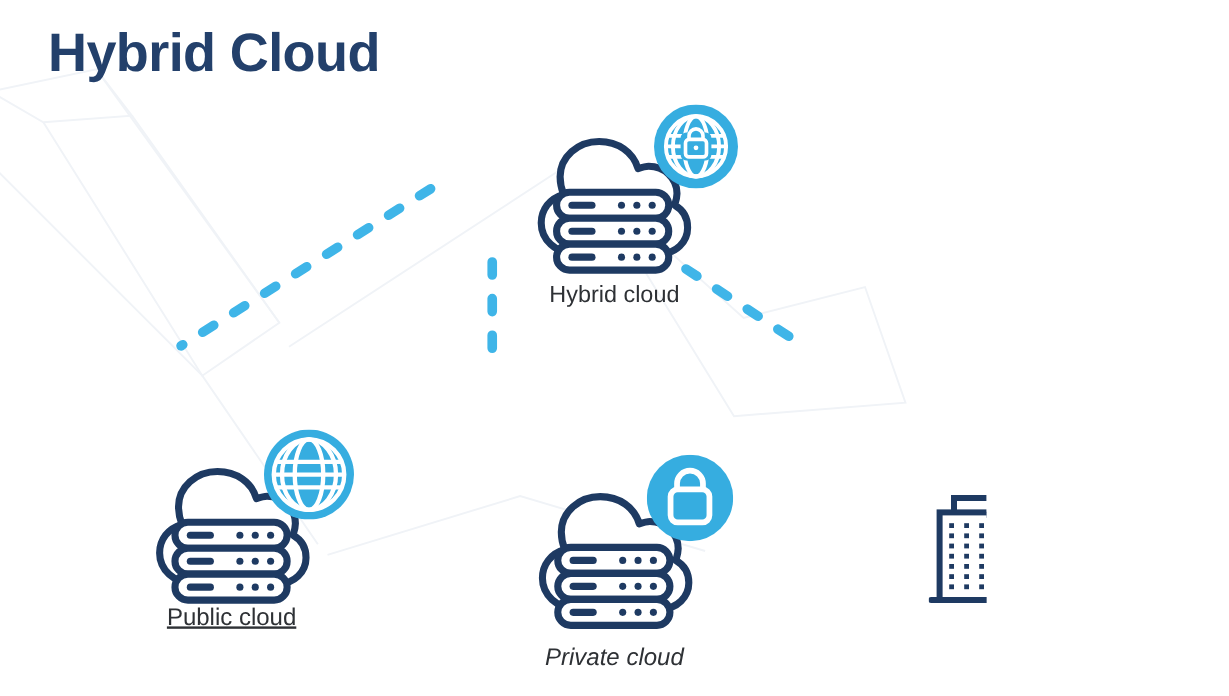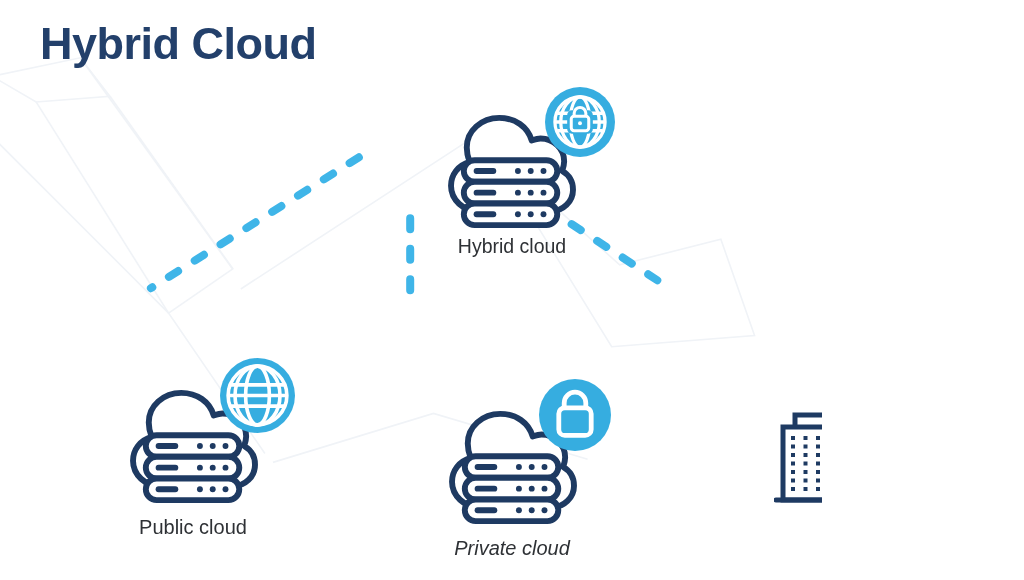--- a/index.html
+++ b/index.html
@@ -117,21 +117,21 @@
       <g stroke="#fff" stroke-width="2.9" fill="none">
         <circle r="23.5"></circle>
         <ellipse rx="9.5" ry="23.5"></ellipse>
         <ellipse rx="18" ry="23.5"></ellipse>
         <line x1="-21.5" y1="-8.5" x2="21.5" y2="-8.5"></line>
         <line x1="-23.5" y1="0" x2="23.5" y2="0"></line>
         <line x1="-21.5" y1="8.5" x2="21.5" y2="8.5"></line>
       </g>
     </svg>
   </div>
-  <div class="node-label" style="left:93px;top:514px;width:200px;">Public cloud</div>
+  <div class="node-label" style="left:93px;top:502px;width:200px;text-decoration:underline;">Public cloud</div>
 
   <div class="node" style="left:445px;top:406px;width:138px;height:122px;">
     <svg class="node-icon-svg" width="138" height="122" viewBox="0 0 140 124">
       <use href="#sym-cloud-server"></use>
     </svg>
   </div>
   <div class="badge" style="left:539px;top:379px;width:72px;height:72px;">
     <svg viewBox="-30 -30 60 60">
       <circle r="30" fill="var(--badge)"></circle>
       <g stroke="#fff" stroke-width="4" fill="none" stroke-linejoin="round">

